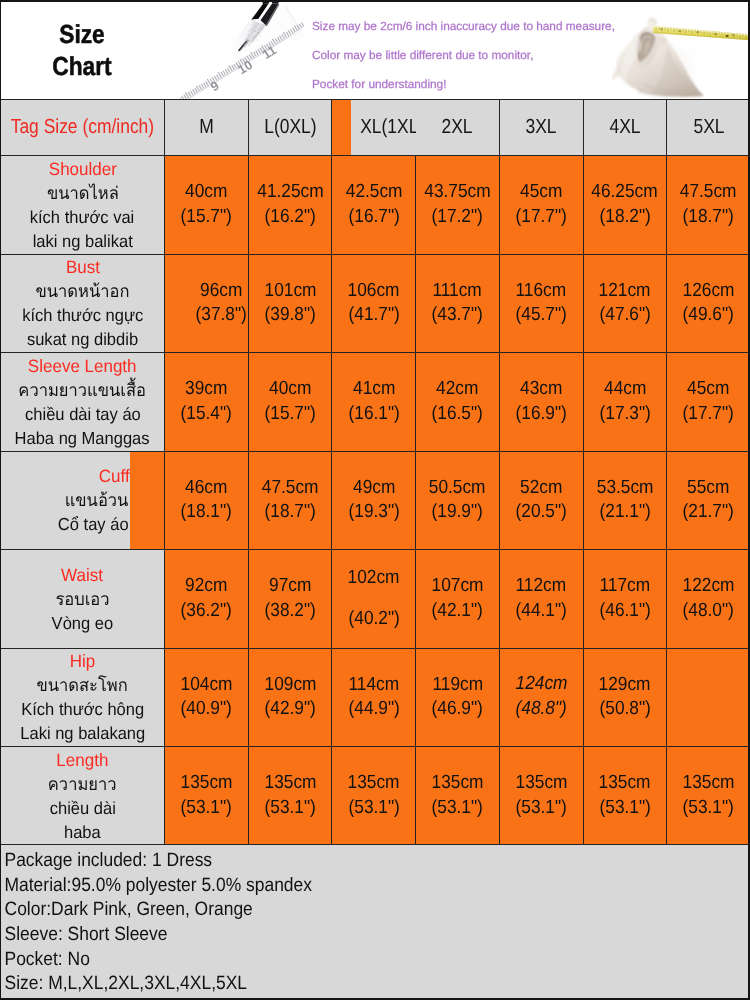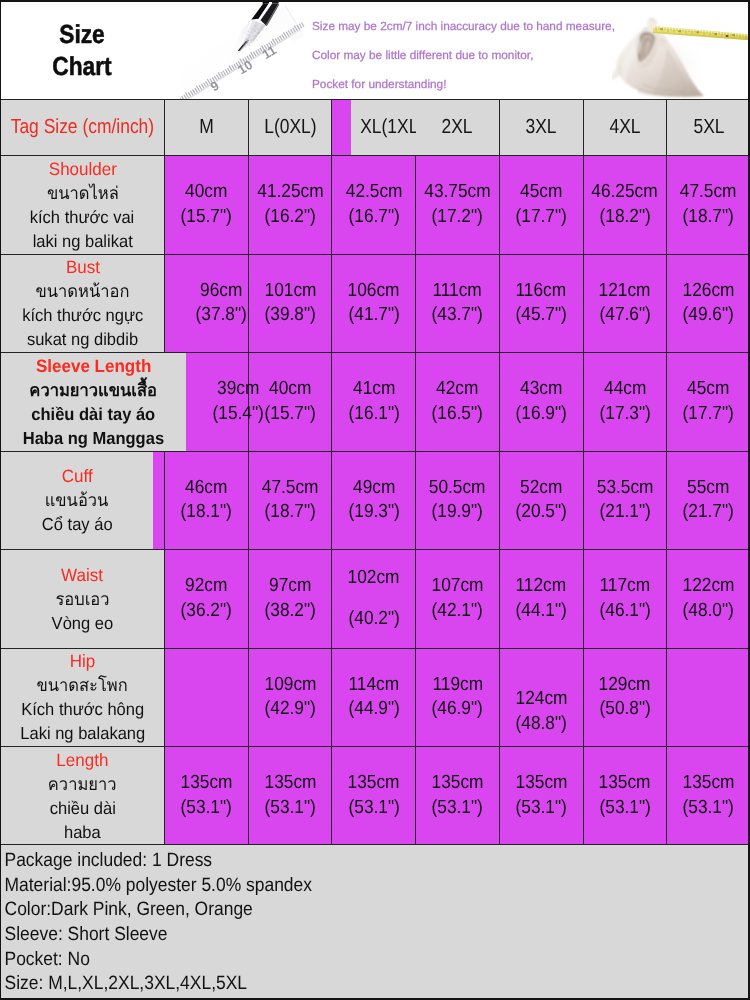--- a/index.html
+++ b/index.html
@@ -1,19 +1,19 @@
 <!DOCTYPE html>
 <html><head>
 <meta charset="utf-8">
 <style>
   html,body{margin:0;padding:0;background:#fff;}
   body{width:750px;height:1000px;overflow:hidden;
        font-family:"Liberation Sans","DejaVu Sans",sans-serif;
        -webkit-font-smoothing:antialiased;text-rendering:geometricPrecision;}
-  #page{position:relative;width:750px;height:1000px;background:#d946ef;}
+  #page{position:relative;width:750px;height:1000px;background:#f97316;}
   .page-frame{position:absolute;left:0;top:0;width:750px;height:1000px;box-sizing:border-box;
      border-top:2px solid #141414;border-left:1px solid #141414;
      border-right:2px solid #141414;border-bottom:2px solid #141414;pointer-events:none;z-index:20;}
 
   
   .banner{position:absolute;left:0;top:0;width:750px;height:99px;background:#fff;overflow:hidden;}
   .banner-left-rule{position:absolute;left:0;top:0;width:1px;height:99px;background:#242424;}
   .size-title{position:absolute;left:22px;top:19px;width:120px;text-align:center;
      font-weight:bold;font-size:26px;line-height:31.5px;color:#0d0d0d;
      -webkit-text-stroke:0.55px #0d0d0d;
@@ -216,21 +216,21 @@
     <path d="M89 3.3 L89.6 0 L92.3 0 L91.5 3.4 Z" fill="#fbfbfc"></path>
 
     <path d="M80.5 20.3 L92.2 3.5 L98.3 3.8 L85.8 25.3 Z" fill="#1a1b1e"></path>
     <path d="M92.2 3.5 L98.3 3.8 L99.4 0 L91.5 0 Z" fill="#1a1b1e"></path>
     <path d="M85.8 25.3 L98.3 3.8 L99.2 4.8 L86.8 26.2 Z" fill="#35353b" opacity="0.8"></path>
   </g>
 </svg>
 
     </div>
     <div class="notes">
-      <div class="note">Size may be 2cm/7 inch inaccuracy due to hand measure,</div>
+      <div class="note">Size may be 2cm/6 inch inaccuracy due to hand measure,</div>
       <div class="note">Color may be little different due to monitor,</div>
       <div class="note">Pocket for understanding!</div>
     </div>
     <div class="hand-wrap">
 <svg width="138" height="99" viewBox="0 0 138 99" style="display:block">
   <defs>
     <linearGradient id="skin" x1="0.2" y1="0.05" x2="0.8" y2="1">
       <stop offset="0" stop-color="#f6f2ed"></stop>
               <stop offset="0.25" stop-color="#efe9e2"></stop>
       <stop offset="0.55" stop-color="#e3dad2"></stop>
@@ -475,27 +475,27 @@
     <div class="val">(45.7")</div>
   </div>
   <div class="cell" style="left:583.57px;top:155.50px;width:82.71px;height:97.50px;">
     <div class="val">121cm</div>
     <div class="val">(47.6")</div>
   </div>
   <div class="cell" style="left:667.29px;top:155.50px;width:82.71px;height:97.50px;">
     <div class="val">126cm</div>
     <div class="val">(49.6")</div>
   </div>
-  <div class="cell graybg" style="left:1px;top:254.00px;width:185px;height:97.50px;font-weight:bold;">
+  <div class="cell graybg" style="left:1px;top:254.00px;width:163px;height:97.50px;">
     <div class="lbl-en">Sleeve Length</div>
     <div class="lbl-sub">ความยาวแขนเสื้อ</div>
     <div class="lbl-sub">chiều dài tay áo</div>
     <div class="lbl-sub">Haba ng Manggas</div>
   </div>
-  <div class="cell" style="left:165.00px;top:254.00px;width:82.71px;height:97.50px;margin-left:32px;">
+  <div class="cell" style="left:165.00px;top:254.00px;width:82.71px;height:97.50px;">
     <div class="val">39cm</div>
     <div class="val">(15.4")</div>
   </div>
   <div class="cell" style="left:248.71px;top:254.00px;width:82.71px;height:97.50px;">
     <div class="val">40cm</div>
     <div class="val">(15.7")</div>
   </div>
   <div class="cell" style="left:332.43px;top:254.00px;width:82.71px;height:97.50px;">
     <div class="val">41cm</div>
     <div class="val">(16.1")</div>
@@ -509,21 +509,21 @@
     <div class="val">(16.9")</div>
   </div>
   <div class="cell" style="left:583.57px;top:254.00px;width:82.71px;height:97.50px;">
     <div class="val">44cm</div>
     <div class="val">(17.3")</div>
   </div>
   <div class="cell" style="left:667.29px;top:254.00px;width:82.71px;height:97.50px;">
     <div class="val">45cm</div>
     <div class="val">(17.7")</div>
   </div>
-  <div class="cell graybg" style="left:1px;top:352.50px;width:152px;height:97.50px;">
+  <div class="cell graybg" style="left:1px;top:352.50px;width:129px;height:97.50px;align-items:flex-end;">
     <div class="lbl-en">Cuff</div>
     <div class="lbl-sub">แขนอ้วน</div>
     <div class="lbl-sub">Cổ tay áo</div>
   </div>
   <div class="cell" style="left:165.00px;top:352.50px;width:82.71px;height:97.50px;">
     <div class="val">46cm</div>
     <div class="val">(18.1")</div>
   </div>
   <div class="cell" style="left:248.71px;top:352.50px;width:82.71px;height:97.50px;">
     <div class="val">47.5cm</div>
@@ -581,33 +581,37 @@
   <div class="cell" style="left:667.29px;top:451.00px;width:82.71px;height:97.50px;">
     <div class="val">122cm</div>
     <div class="val">(48.0")</div>
   </div>
   <div class="cell graybg" style="left:1px;top:549.50px;width:163px;height:97.50px;">
     <div class="lbl-en">Hip</div>
     <div class="lbl-sub">ขนาดสะโพก</div>
     <div class="lbl-sub">Kích thước hông</div>
     <div class="lbl-sub">Laki ng balakang</div>
   </div>
+  <div class="cell" style="left:165.00px;top:549.50px;width:82.71px;height:97.50px;">
+    <div class="val">104cm</div>
+    <div class="val">(40.9")</div>
+  </div>
   <div class="cell" style="left:248.71px;top:549.50px;width:82.71px;height:97.50px;">
     <div class="val">109cm</div>
     <div class="val">(42.9")</div>
   </div>
   <div class="cell" style="left:332.43px;top:549.50px;width:82.71px;height:97.50px;">
     <div class="val">114cm</div>
     <div class="val">(44.9")</div>
   </div>
   <div class="cell" style="left:416.14px;top:549.50px;width:82.71px;height:97.50px;">
     <div class="val">119cm</div>
     <div class="val">(46.9")</div>
   </div>
-  <div class="cell" style="left:499.86px;top:564px;width:82.71px;height:97.50px;">
+  <div class="cell" style="left:499.86px;top:549px;width:82.71px;height:97.50px;font-style:italic;">
     <div class="val">124cm</div>
     <div class="val">(48.8")</div>
   </div>
   <div class="cell" style="left:583.57px;top:549.50px;width:82.71px;height:97.50px;">
     <div class="val">129cm</div>
     <div class="val">(50.8")</div>
   </div>
   <div class="cell graybg" style="left:1px;top:648.00px;width:163px;height:97.00px;">
     <div class="lbl-en">Length</div>
     <div class="lbl-sub">ความยาว</div>

